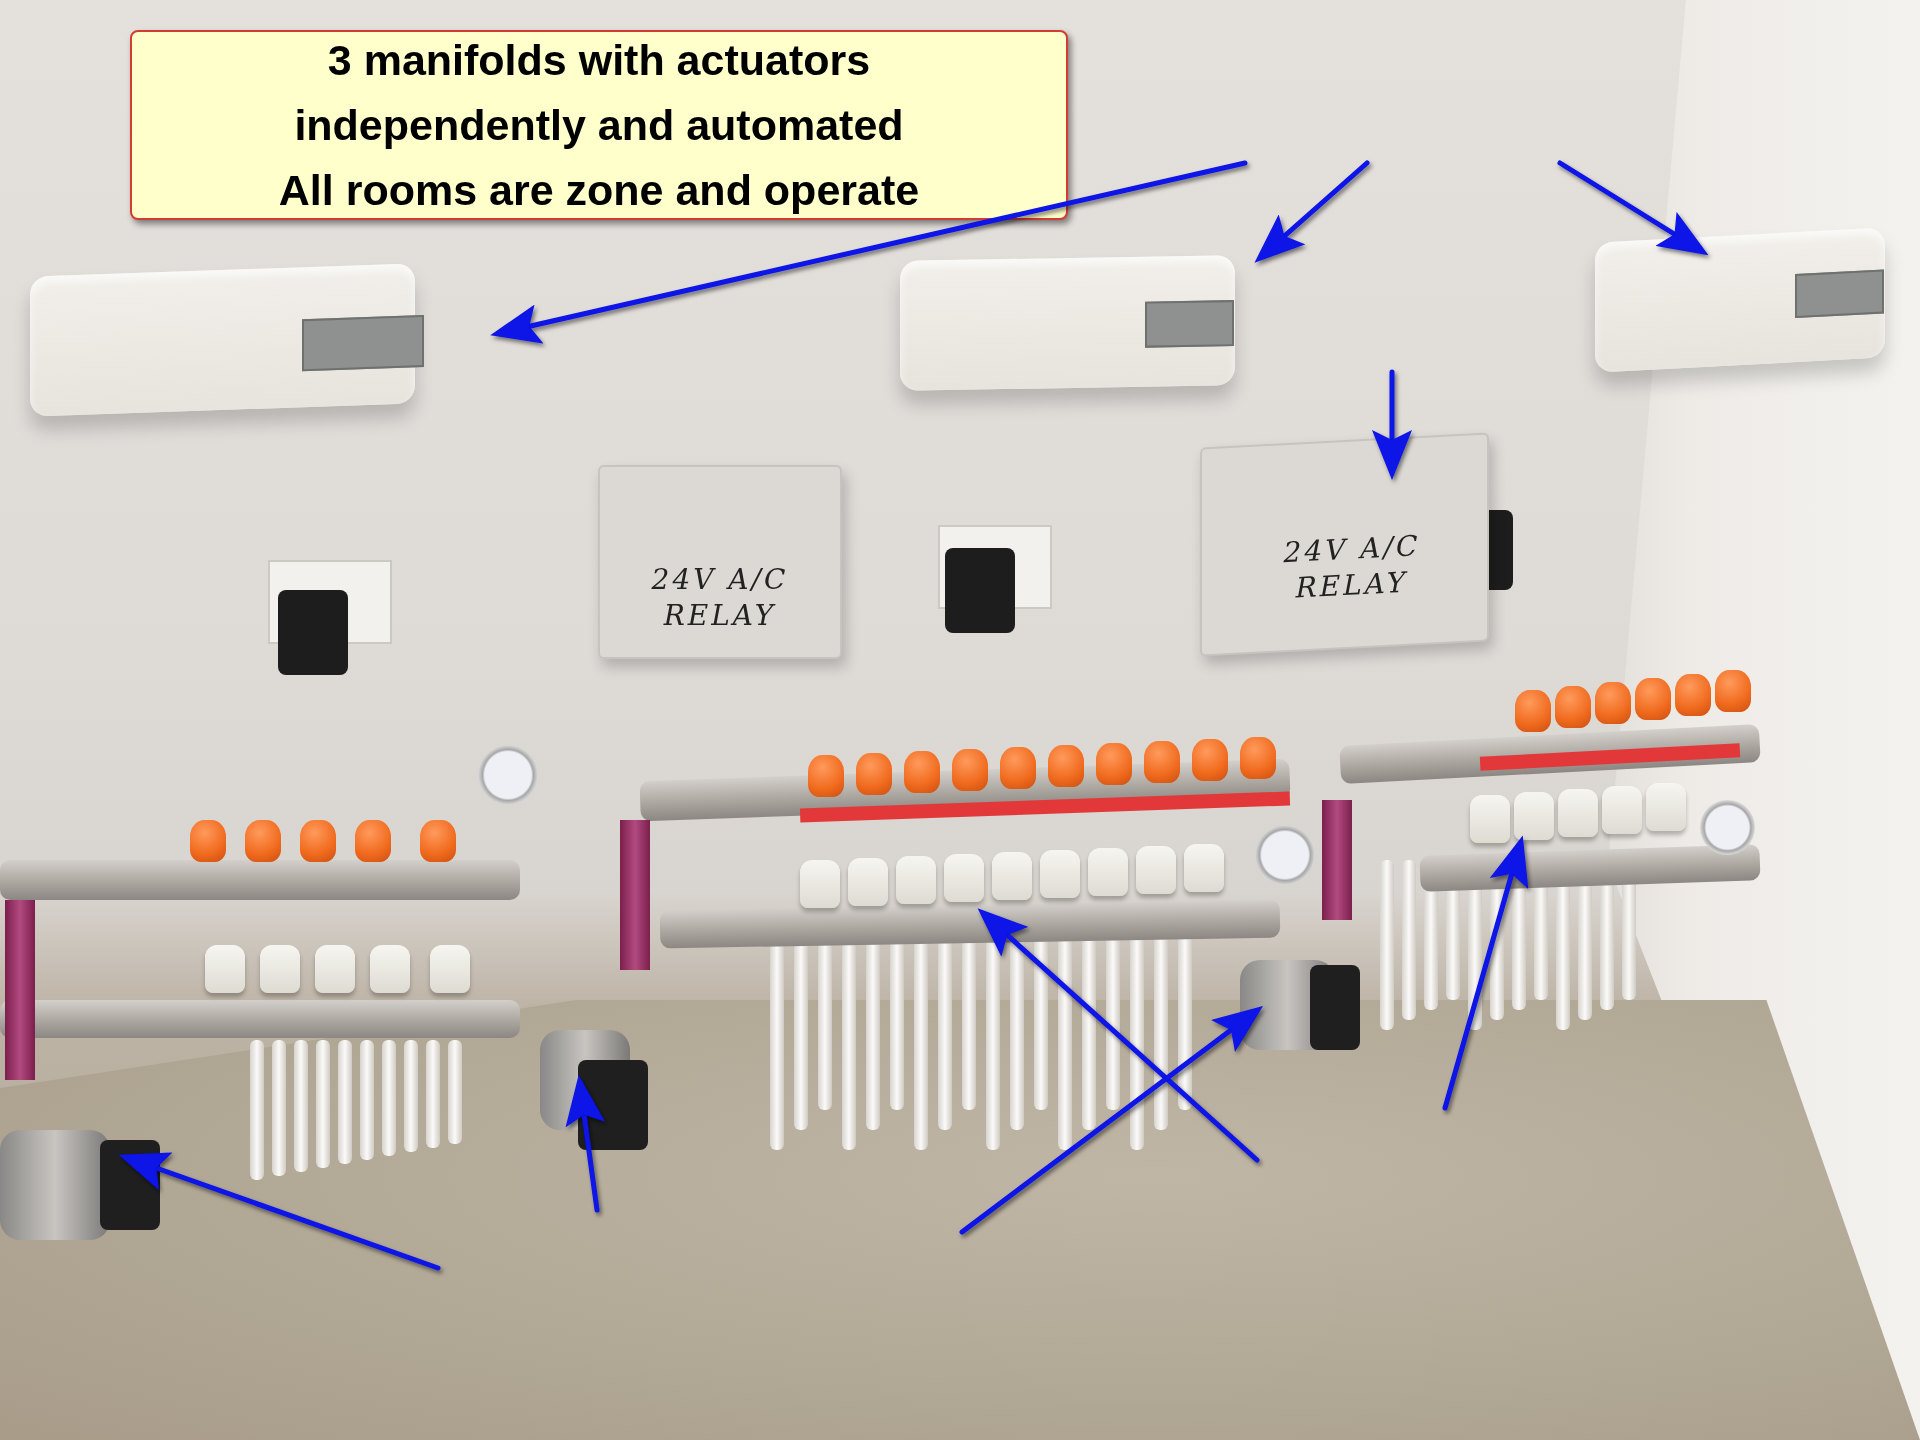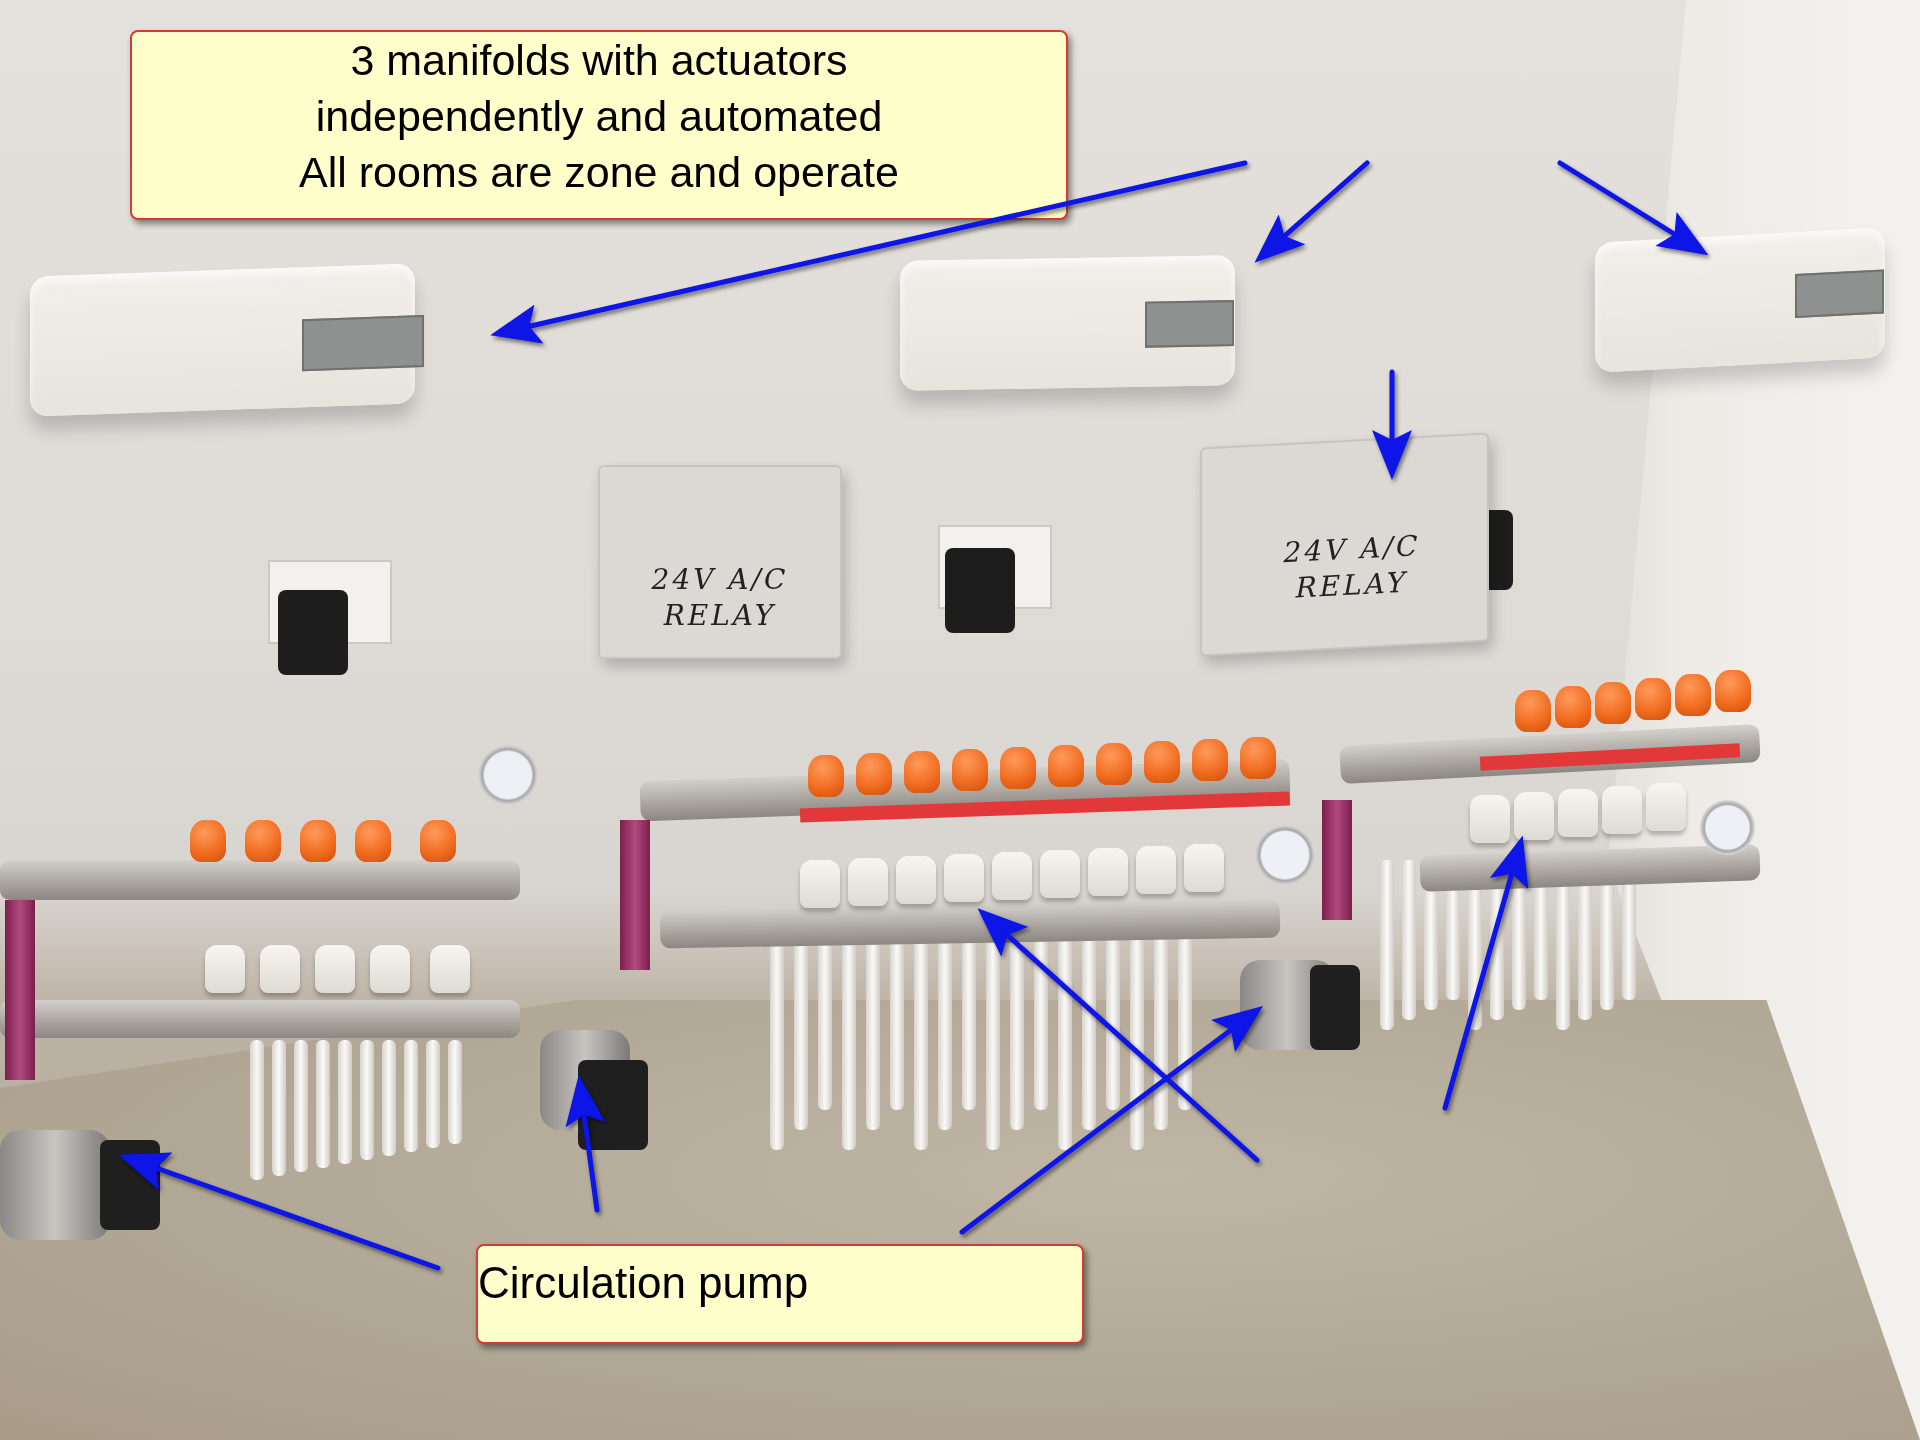--- a/index.html
+++ b/index.html
@@ -23,22 +23,22 @@
   .manifold-bar { position:absolute; background: linear-gradient(180deg,#d3cfca,#a8a39d 60%,#8c8782); border-radius:10px; }
   .red-tape { position:absolute; background:#e2383a; height:14px; }
   .knob { position:absolute; width:36px; height:42px; background:radial-gradient(circle at 40% 30%,#ff9a5c,#f06a1d 60%,#c94e12); border-radius:40% 40% 30% 30%; }
   .actuator { position:absolute; width:40px; height:48px; background:linear-gradient(180deg,#f7f5f0,#dedbd3); border-radius:12px 12px 8px 8px; box-shadow: 0 4px 4px rgba(0,0,0,.25); }
   .pipe { position:absolute; width:14px; background:linear-gradient(90deg,#d7d4ce,#fbfaf8,#cfcac3); border-radius:6px; }
   .purple-pipe { position:absolute; width:30px; background:linear-gradient(90deg,#7b1f4c,#b24a80,#7b1f4c); }
   .pump { position:absolute; background:linear-gradient(90deg,#8a8886,#c8c5c1,#7b7977); border-radius:20px; }
   .pump-head { position:absolute; background:#1f1f1f; border-radius:8px; }
   .gauge { position:absolute; border-radius:50%; background:radial-gradient(circle,#eef0f5 55%,#a7a7a7 60%,#d8d8d8 70%,#888 100%); }
   .callout { position:absolute; background:#ffffcc; border:2px solid #d33c33; border-radius:8px;
-    box-shadow: 3px 4px 6px rgba(0,0,0,0.45); display:flex; align-items:center; justify-content:flex-start;
-    text-align:center; font-weight:normal; color:#000; }
+    box-shadow: 3px 4px 6px rgba(0,0,0,0.45); display:flex; align-items:center; justify-content:space-between;
+    text-align:center; font-weight:bold; color:#000; }
   .callout span { display:block; }
   #arrows { position:absolute; left:0; top:0; width:1920px; height:1440px; pointer-events:none; }
 </style>
 </head>
 <body>
 
 <div id="scene">
   <div class="wall-right"></div>
   <div class="floor"></div>
 
@@ -182,23 +182,20 @@
   <div class="pump" style="left:540px;top:1030px;width:90px;height:100px;"></div>
   <div class="pump-head" style="left:578px;top:1060px;width:70px;height:90px;"></div>
   <div class="pump" style="left:1240px;top:960px;width:95px;height:90px;"></div>
   <div class="pump-head" style="left:1310px;top:965px;width:50px;height:85px;"></div>
 
   <div class="callout" style="left:130px;top:30px;width:934px;height:186px;font-size:43px;line-height:56px;flex-direction:column;">
     <span>3 manifolds with actuators</span>
     <span>independently and automated</span>
     <span>All rooms are zone and operate</span>
   </div>
-  <div class="callout" style="left:476px;top:1244px;width:608px;height:100px;font-size:44px;align-items:flex-start;padding-top:12px;box-sizing:border-box;">
-    <span>Circulation pump</span>
-  </div>
 
   <svg id="arrows" viewBox="0 0 1920 1440">
     <defs>
       <marker id="ah" markerWidth="10" markerHeight="8" refX="8" refY="4" orient="auto" markerUnits="strokeWidth">
         <path d="M0,0 L10,4 L0,8 L2,4 Z" fill="#0a12e6"></path>
       </marker>
       <filter id="sh">
           <feDropShadow dx="2" dy="3" stdDeviation="2" flood-opacity="0.5"></feDropShadow>
         </filter>
     </defs>

